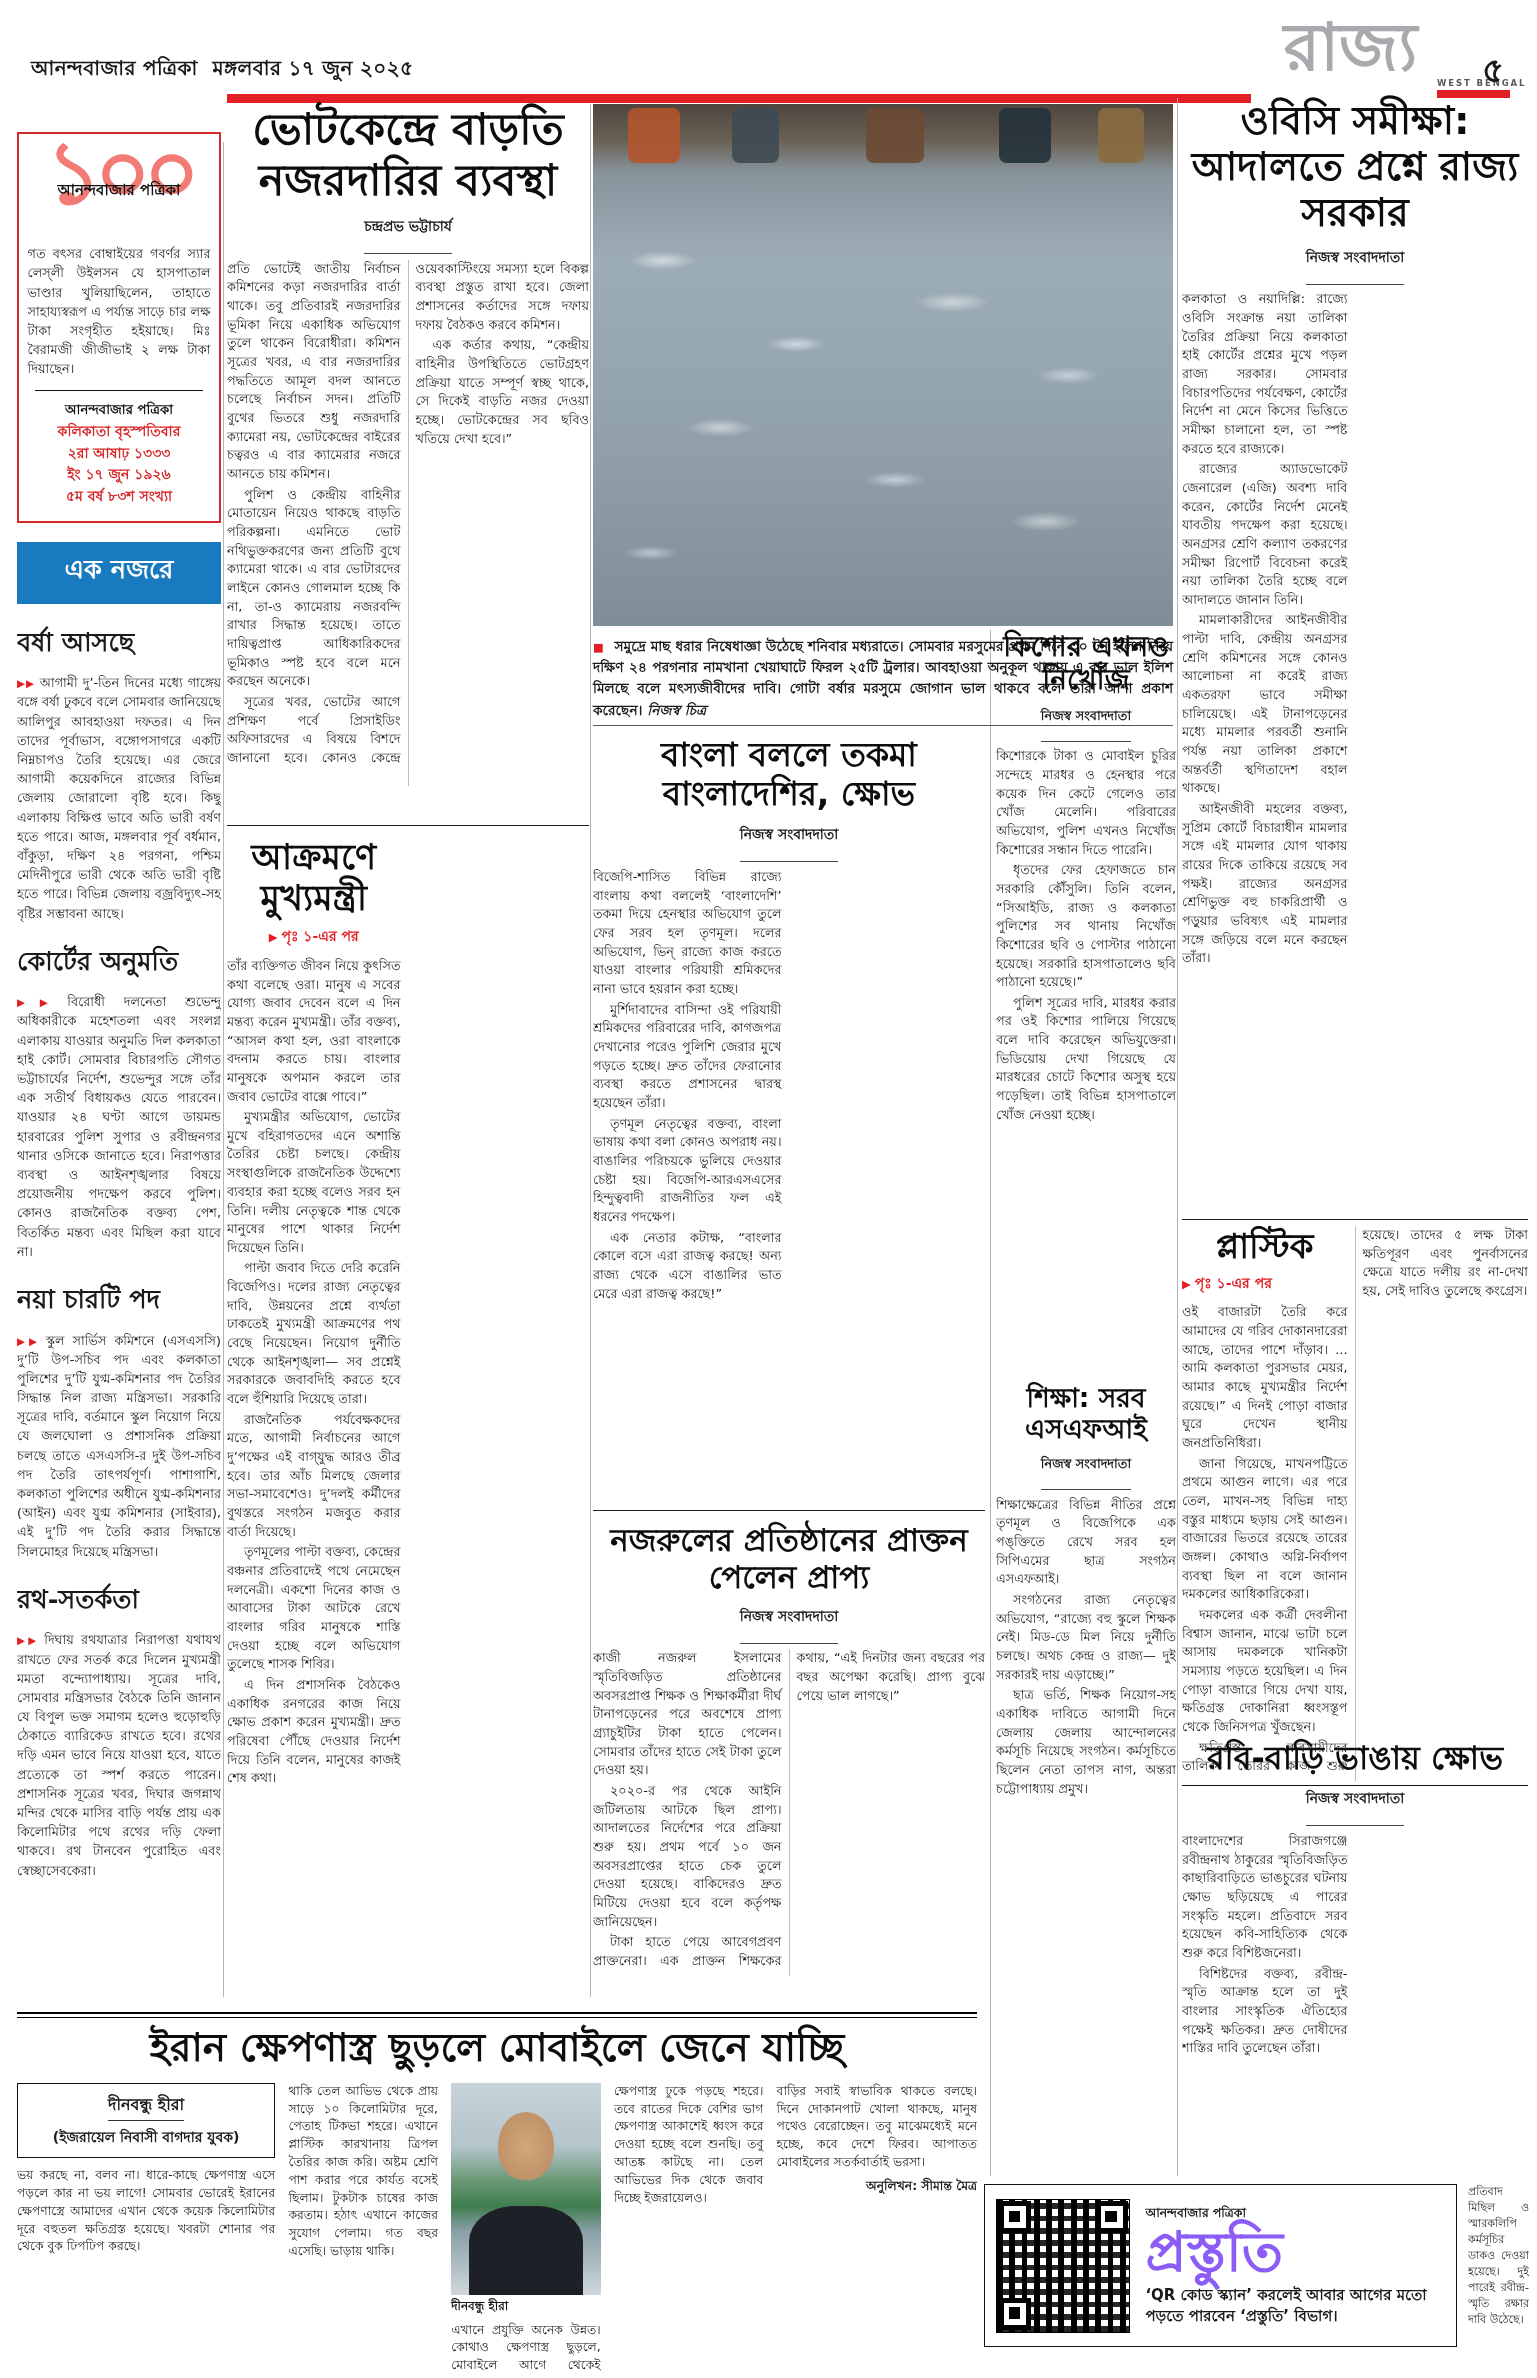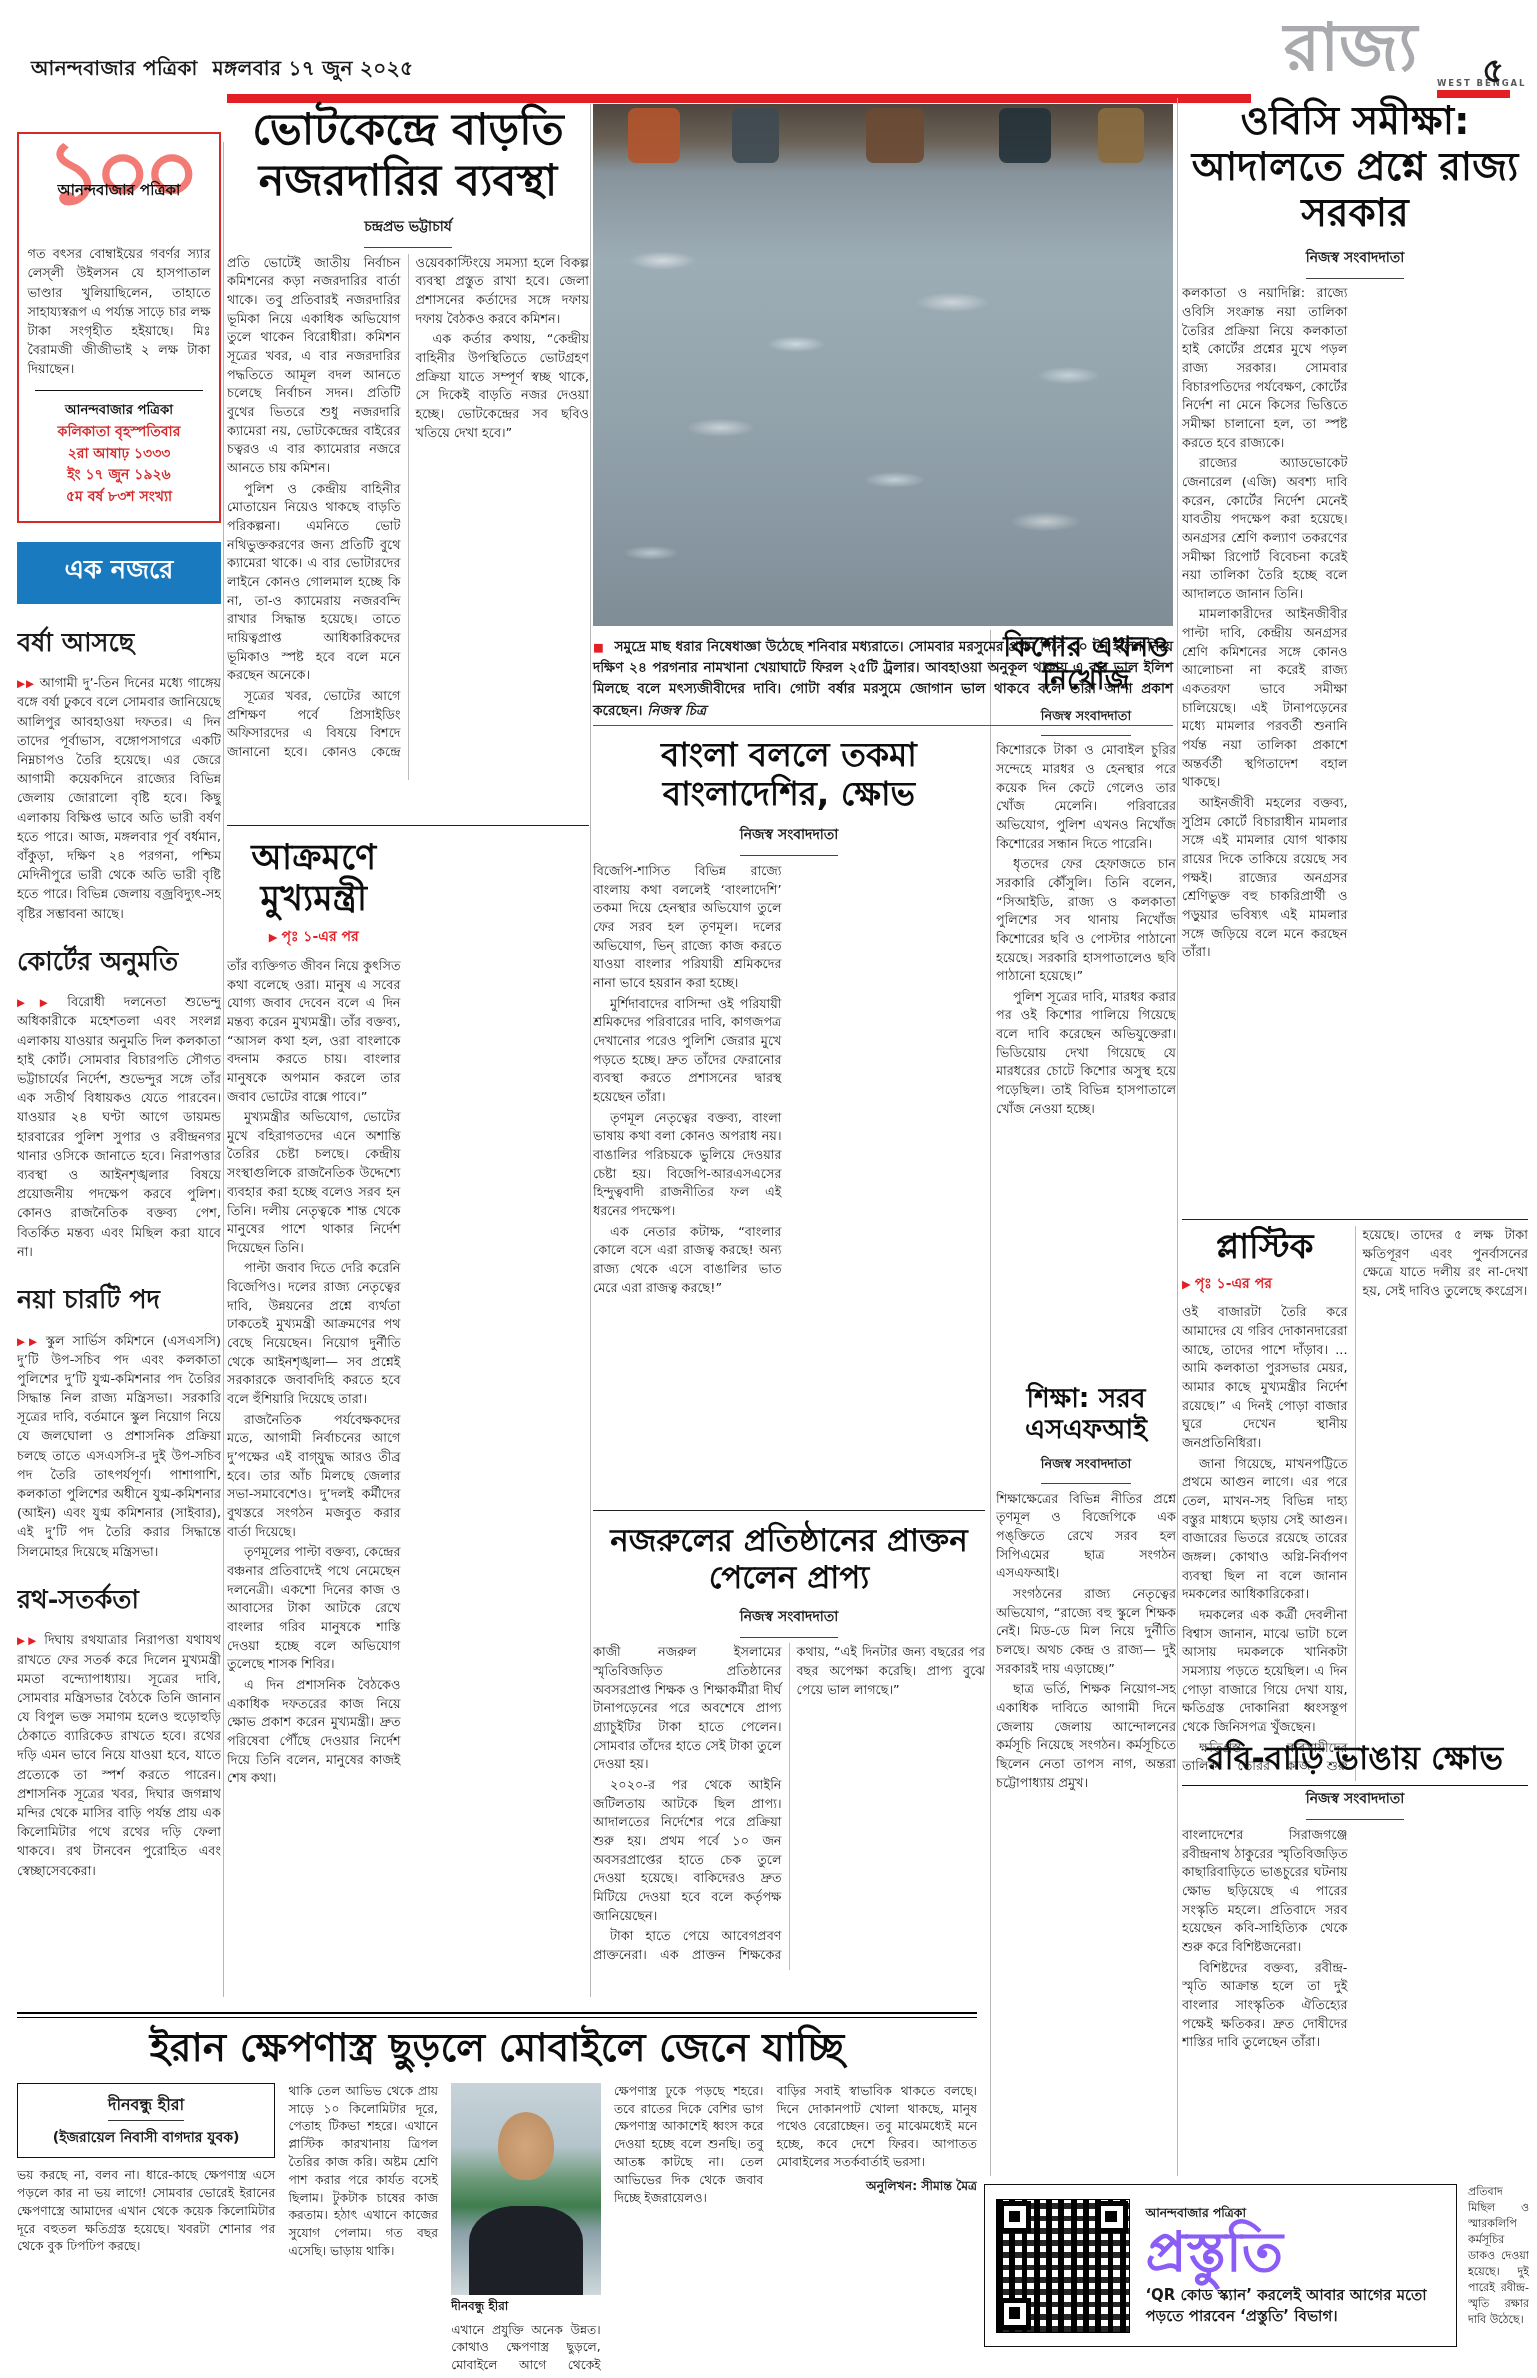--- a/index.html
+++ b/index.html
@@ -17,21 +17,21 @@
   .pagenum { position:absolute; left:1482px; top:44px; font-size:34px; font-weight:bold; }
 
   
   .vrule { position:absolute; width:0.9px; background:#b5b5b5; }
   .hrule { position:absolute; height:0; border-top:0.9px solid #222; }
   .hrule2 { position:absolute; height:0; border-top:1.9px solid #111; }
   .bodytext p { font-size:12.8px; line-height:1.46; text-align:justify; text-indent:17px; margin-bottom:1.9px; }
   .bodytext p:first-child { text-indent:0; }
   .cols2 { column-count:2; column-gap:15px; column-rule:0.9px solid #bcbcbc; column-fill:auto; overflow:hidden; }
   .byline { text-align:center; margin:9.5px 0 5.7px; }
-  .byline span { display:inline-block; font-size:14px; font-weight:bold; padding-bottom:8px; border-bottom:1.4px solid #444; }
+  .byline span { display:inline-block; font-size:14px; font-weight:bold; padding-bottom:14px; border-bottom:1.4px solid #444; }
   .tag-cont { color:#e31e24; font-weight:bold; font-size:14px; margin:5.7px 0 7.6px; }
   .tag-cont::before { content:"▶ "; font-size:11.4px; }
   .art-h1 { font-weight:bold; text-align:center; line-height:1.18; color:#0d0d0d; }
 
   
   #leftcol { position:absolute; left:17px; top:132px; width:204px; height:1859px; overflow:hidden; }
   .archive { border:2.8px solid #d6292b; padding:9.5px 8.5px 13.2px; margin-bottom:19px; }
   .logo100 { position:relative; height:95px; margin-bottom:5.7px; }
   .logo100 .hundred { position:absolute; left:0; right:0; top:-13.2px; text-align:center; font-size:87px; font-weight:bold;
                       color:#ef5048; opacity:.75; letter-spacing:-7.6px; line-height:1; }
@@ -212,21 +212,21 @@
   <div id="art-attack">
     <div class="bodytext cols2">
       <h1 class="art-h1">আক্রমণে মুখ্যমন্ত্রী</h1>
       <div class="tag-cont" style="text-align:center;">পৃঃ ১-এর পর</div>
       <div>
           <p>তাঁর ব্যক্তিগত জীবন নিয়ে কুৎসিত কথা বলেছে ওরা। মানুষ এ সবের যোগ্য জবাব দেবেন বলে এ দিন মন্তব্য করেন মুখ্যমন্ত্রী। তাঁর বক্তব্য, “আসল কথা হল, ওরা বাংলাকে বদনাম করতে চায়। বাংলার মানুষকে অপমান করলে তার জবাব ভোটের বাক্সে পাবে।”</p>
           <p>মুখ্যমন্ত্রীর অভিযোগ, ভোটের মুখে বহিরাগতদের এনে অশান্তি তৈরির চেষ্টা চলছে। কেন্দ্রীয় সংস্থাগুলিকে রাজনৈতিক উদ্দেশ্যে ব্যবহার করা হচ্ছে বলেও সরব হন তিনি। দলীয় নেতৃত্বকে শান্ত থেকে মানুষের পাশে থাকার নির্দেশ দিয়েছেন তিনি।</p>
           <p>পাল্টা জবাব দিতে দেরি করেনি বিজেপিও। দলের রাজ্য নেতৃত্বের দাবি, উন্নয়নের প্রশ্নে ব্যর্থতা ঢাকতেই মুখ্যমন্ত্রী আক্রমণের পথ বেছে নিয়েছেন। নিয়োগ দুর্নীতি থেকে আইনশৃঙ্খলা— সব প্রশ্নেই সরকারকে জবাবদিহি করতে হবে বলে হুঁশিয়ারি দিয়েছে তারা।</p>
           <p>রাজনৈতিক পর্যবেক্ষকদের মতে, আগামী নির্বাচনের আগে দু’পক্ষের এই বাগ্‌যুদ্ধ আরও তীব্র হবে। তার আঁচ মিলছে জেলার সভা-সমাবেশেও। দু’দলই কর্মীদের বুথস্তরে সংগঠন মজবুত করার বার্তা দিয়েছে।</p>
           <p>তৃণমূলের পাল্টা বক্তব্য, কেন্দ্রের বঞ্চনার প্রতিবাদেই পথে নেমেছেন দলনেত্রী। একশো দিনের কাজ ও আবাসের টাকা আটকে রেখে বাংলার গরিব মানুষকে শাস্তি দেওয়া হচ্ছে বলে অভিযোগ তুলেছে শাসক শিবির।</p>
-          <p>এ দিন প্রশাসনিক বৈঠকেও একাধিক দফতরের কাজ নিয়ে ক্ষোভ প্রকাশ করেন মুখ্যমন্ত্রী। দ্রুত পরিষেবা পৌঁছে দেওয়ার নির্দেশ দিয়ে তিনি বলেন, মানুষের কাজই শেষ কথা।</p>
+          <p>এ দিন প্রশাসনিক বৈঠকেও একাধিক রনগরের কাজ নিয়ে ক্ষোভ প্রকাশ করেন মুখ্যমন্ত্রী। দ্রুত পরিষেবা পৌঁছে দেওয়ার নির্দেশ দিয়ে তিনি বলেন, মানুষের কাজই শেষ কথা।</p>
         </div>
     </div>
   </div>
 
   <div id="photo-fish">
     <div class="person" style="left:6%; width:9%; background:#b3542e;"></div>
     <div class="person" style="left:24%; width:8%; background:#3e4a52;"></div>
     <div class="person" style="left:47%; width:10%; background:#6b4a33;"></div>
     <div class="person" style="left:70%; width:9%; background:#24323a;"></div>
     <div class="person" style="left:87%; width:8%; background:#8a6b3f;"></div>

